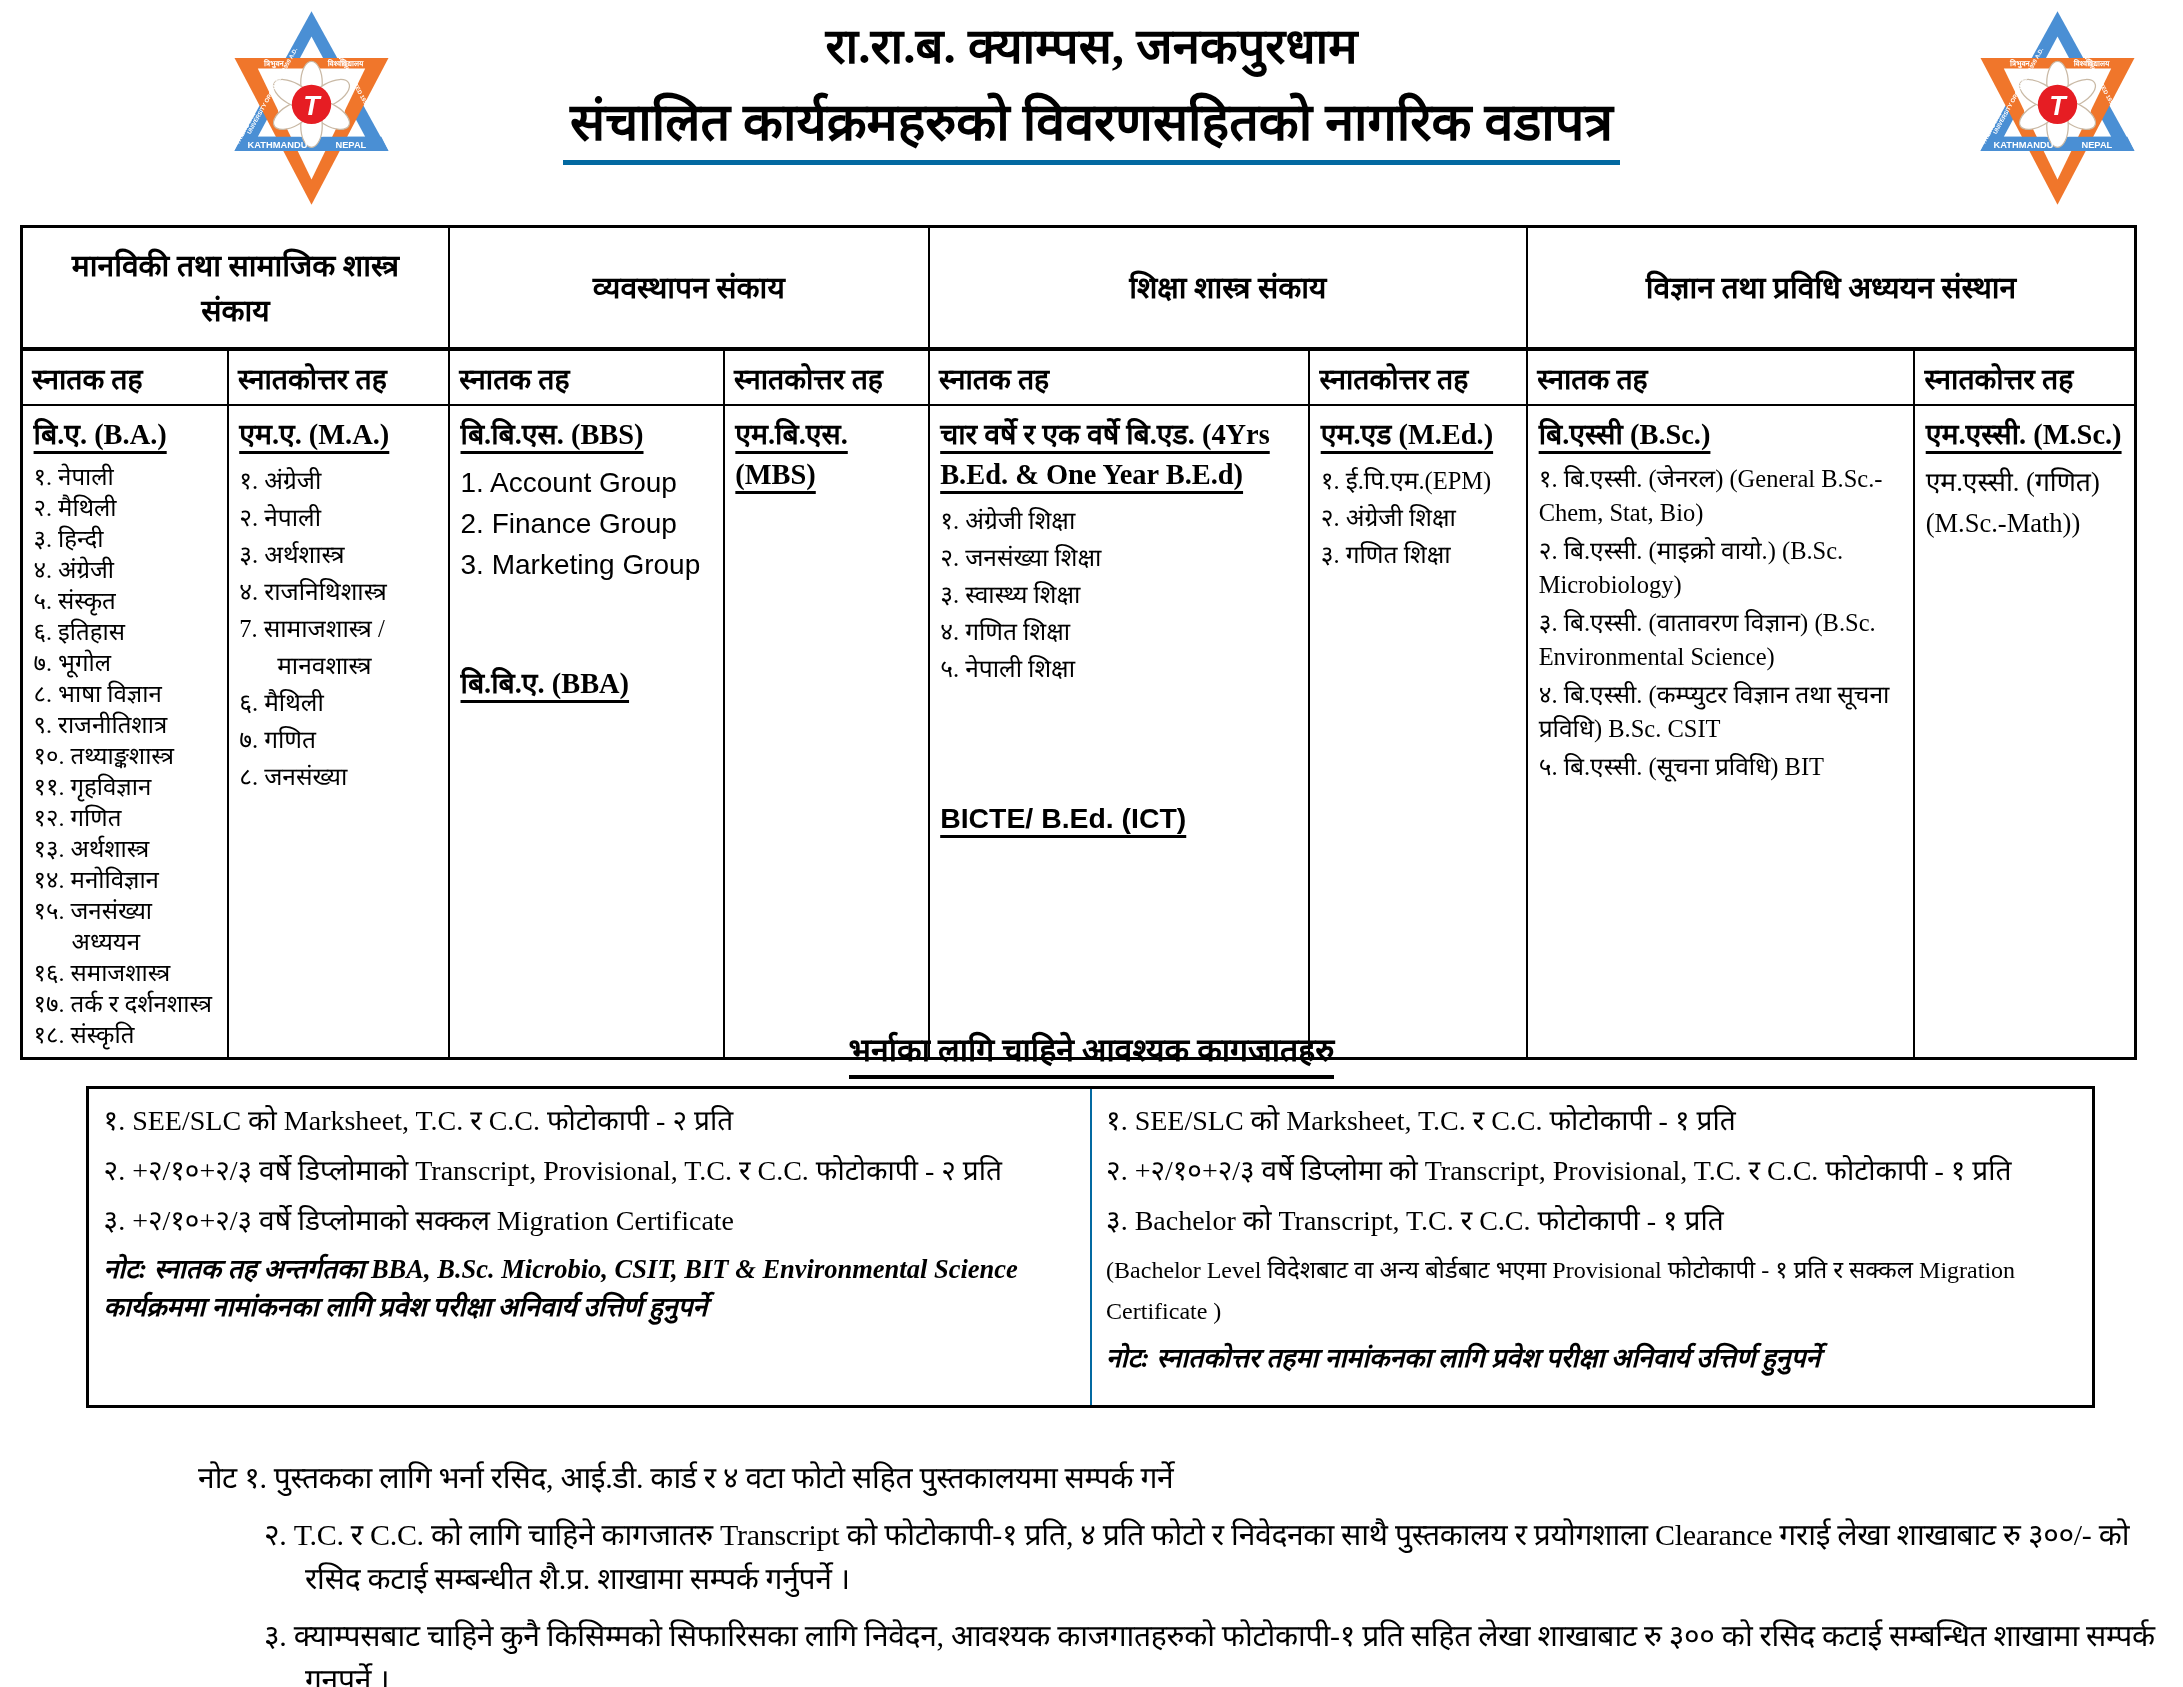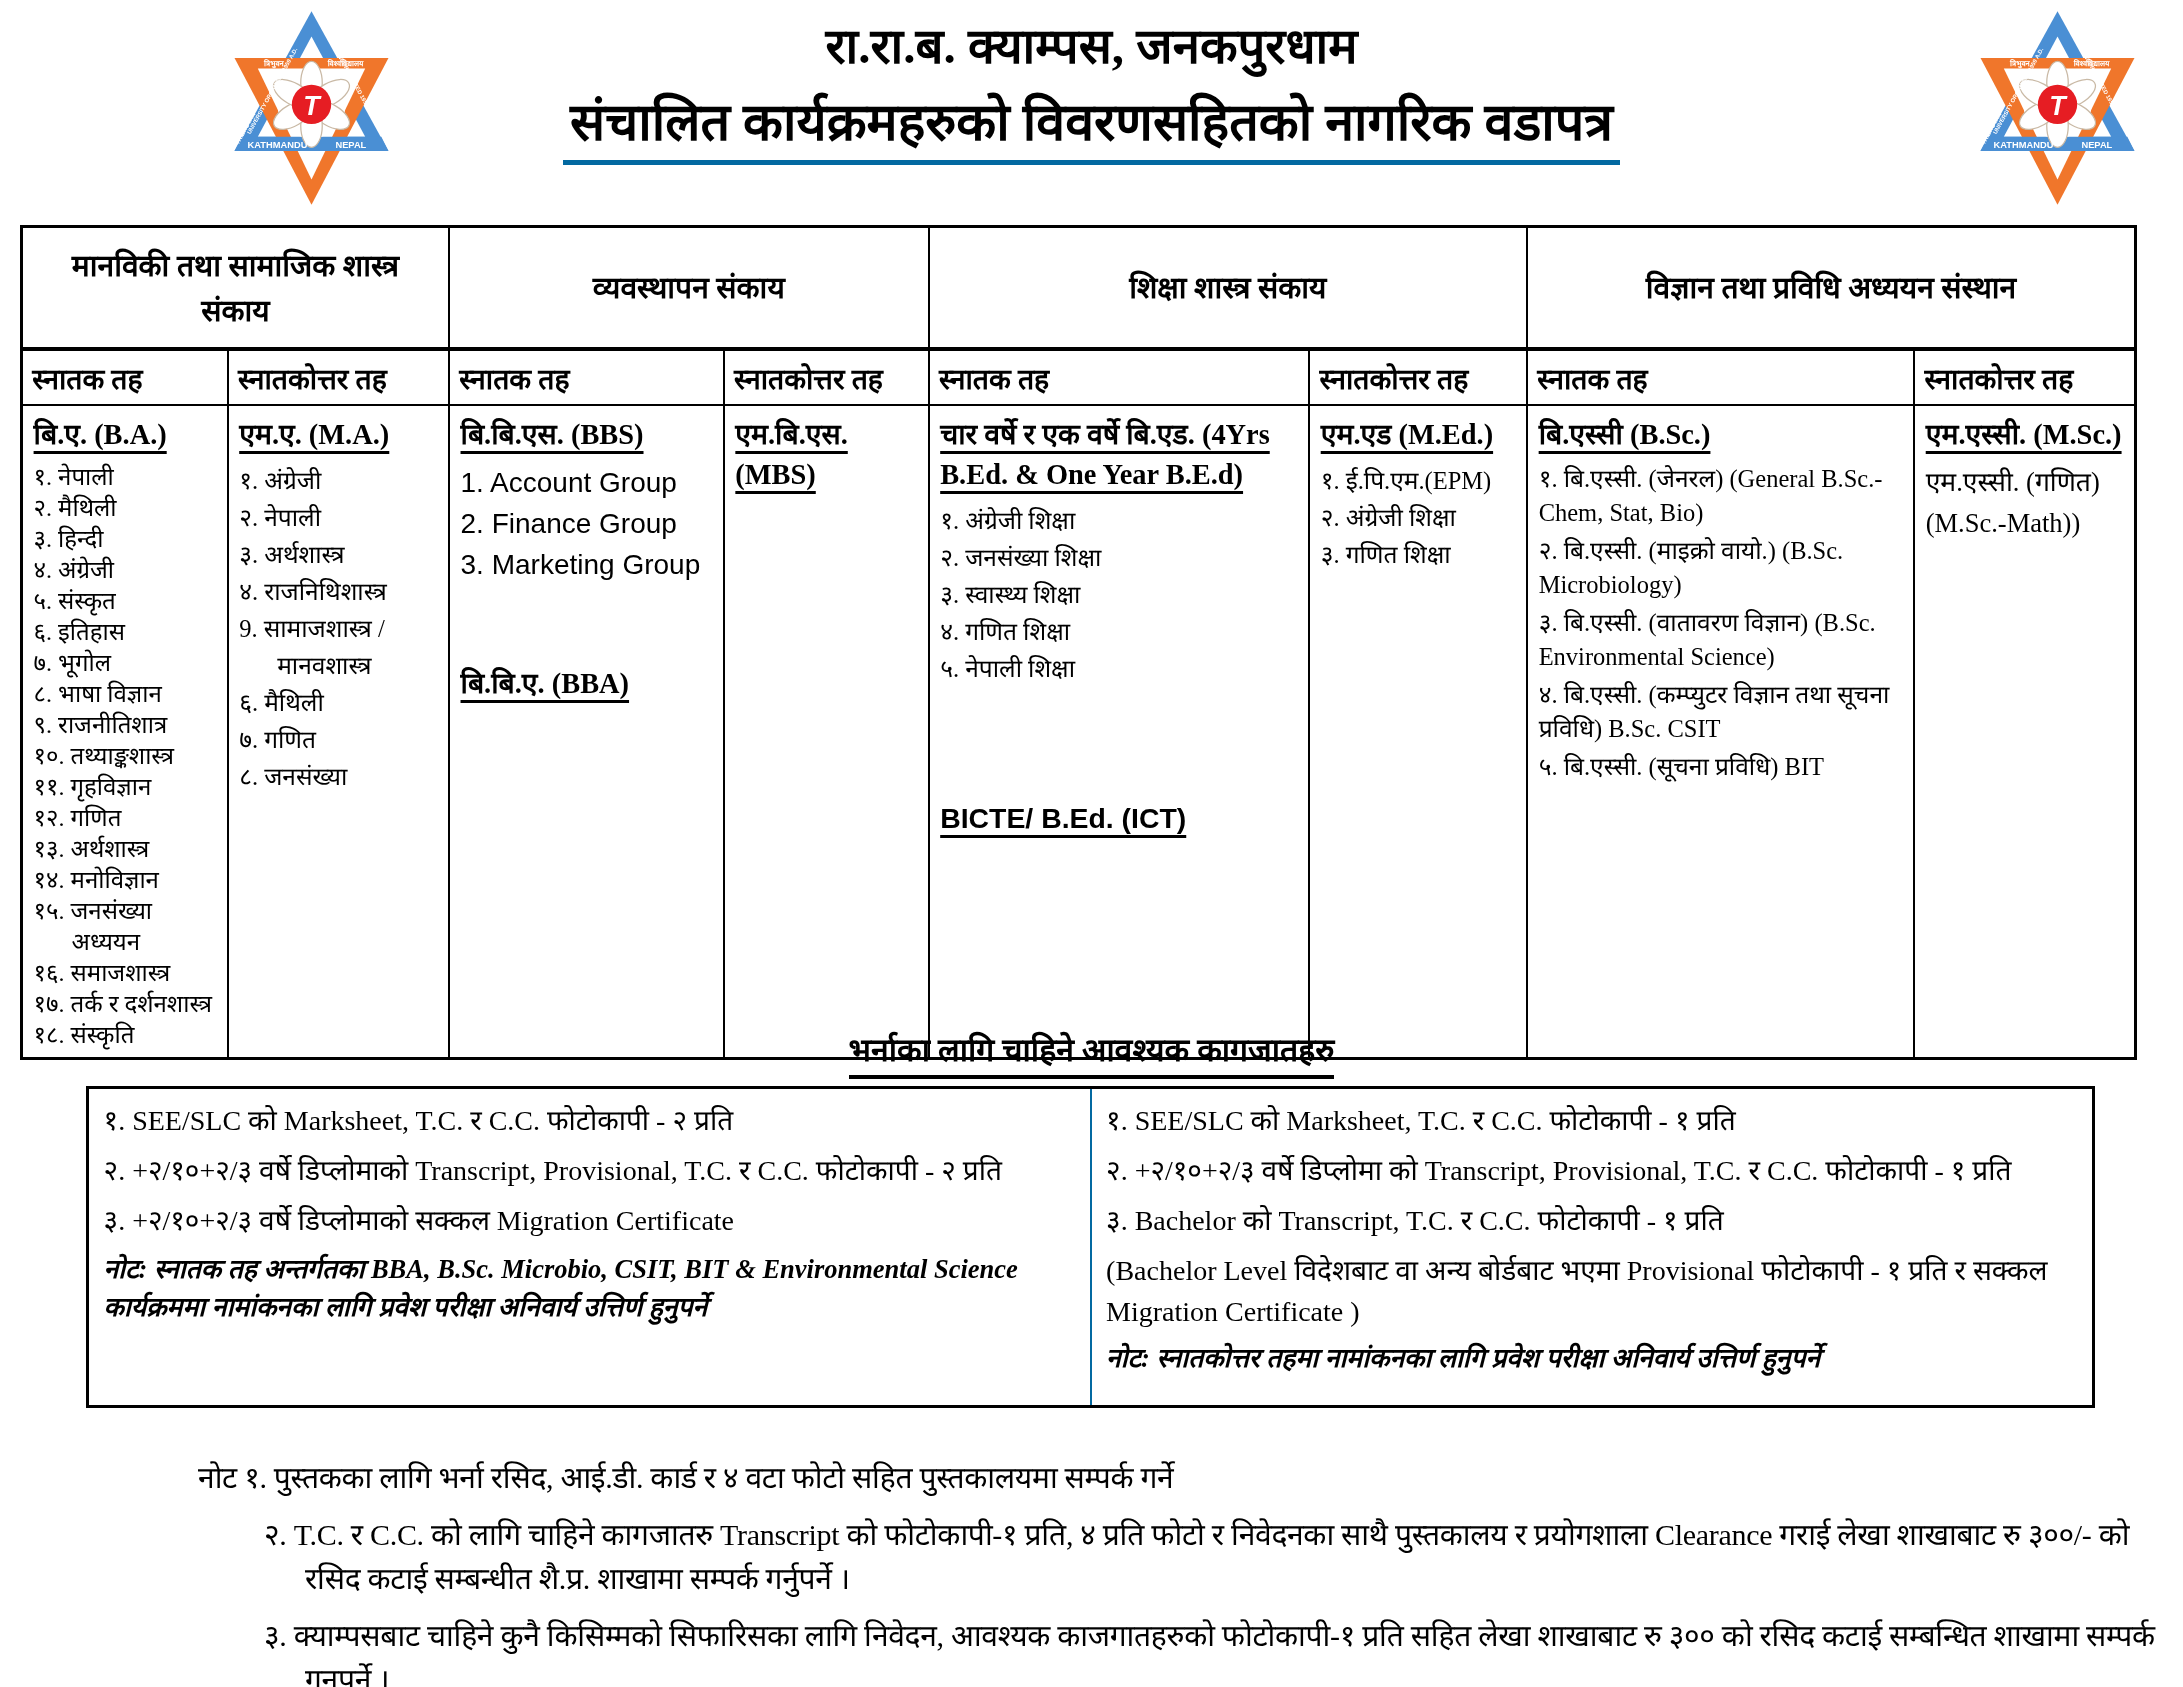--- a/index.html
+++ b/index.html
@@ -39,21 +39,21 @@
   
   .docs-heading-wrap{left:0;top:1027px;width:2183px;text-align:center;}
   .docs-heading{display:inline-block;font-size:32px;font-weight:bold;
                 border-bottom:4px solid #000;padding-bottom:5.3px;}
   table.docs{left:86px;top:1086px;width:2009px;border-collapse:collapse;table-layout:fixed;
              border:3.3px solid #000;position:absolute;}
   table.docs th{border:2px solid #000;border-bottom:6.6px double #000;height:64px;
                 font-size:32px;font-weight:bold;text-align:center;vertical-align:middle;}
   table.docs td{border:2px solid #0369a1;height:299px;vertical-align:top;padding:10.6px 14.6px 6.6px 14.6px;}
   .doc-list > div{font-size:28px;line-height:41px;padding-left:44px;text-indent:-44px;margin-bottom:9.3px;}
-  .doc-paren{font-size:28px;line-height:41px;margin-bottom:6.6px;}
+  .doc-paren{font-size:24px;line-height:41px;margin-bottom:6.6px;}
   .doc-note{font-size:26.5px;line-height:38px;font-weight:bold;font-style:italic;}
 
   
   .footnotes{left:152px;top:1456px;width:2024px;letter-spacing:-0.3px;}
   .footnotes > div{font-size:30px;line-height:44px;margin-bottom:13.2px;}
   .footnotes > div:nth-child(1){margin-left:46px;}
   .footnotes > div:nth-child(2),
   .footnotes > div:nth-child(3){margin-left:112px;padding-left:41px;text-indent:-41px;}
 
   
@@ -179,21 +179,21 @@
             <div>१८. संस्कृति</div>
           </div>
     </td>
     <td>
       <div class="cell-head u">एम.ए. (M.A.)</div>
       <div class="li-loose">
             <div>१. अंग्रेजी</div>
             <div>२. नेपाली</div>
             <div>३. अर्थशास्त्र</div>
             <div>४. राजनिथिशास्त्र</div>
-            <div>9. सामाजशास्त्र / मानवशास्त्र</div>
+            <div>7. सामाजशास्त्र / मानवशास्त्र</div>
             <div>६. मैथिली</div>
             <div>७. गणित</div>
             <div>८. जनसंख्या</div>
           </div>
     </td>
     <td>
       <div class="cell-head u">बि.बि.एस. (BBS)</div>
       <div class="li-mgmt">
             <div>1. Account Group</div>
             <div>2. Finance Group</div>

